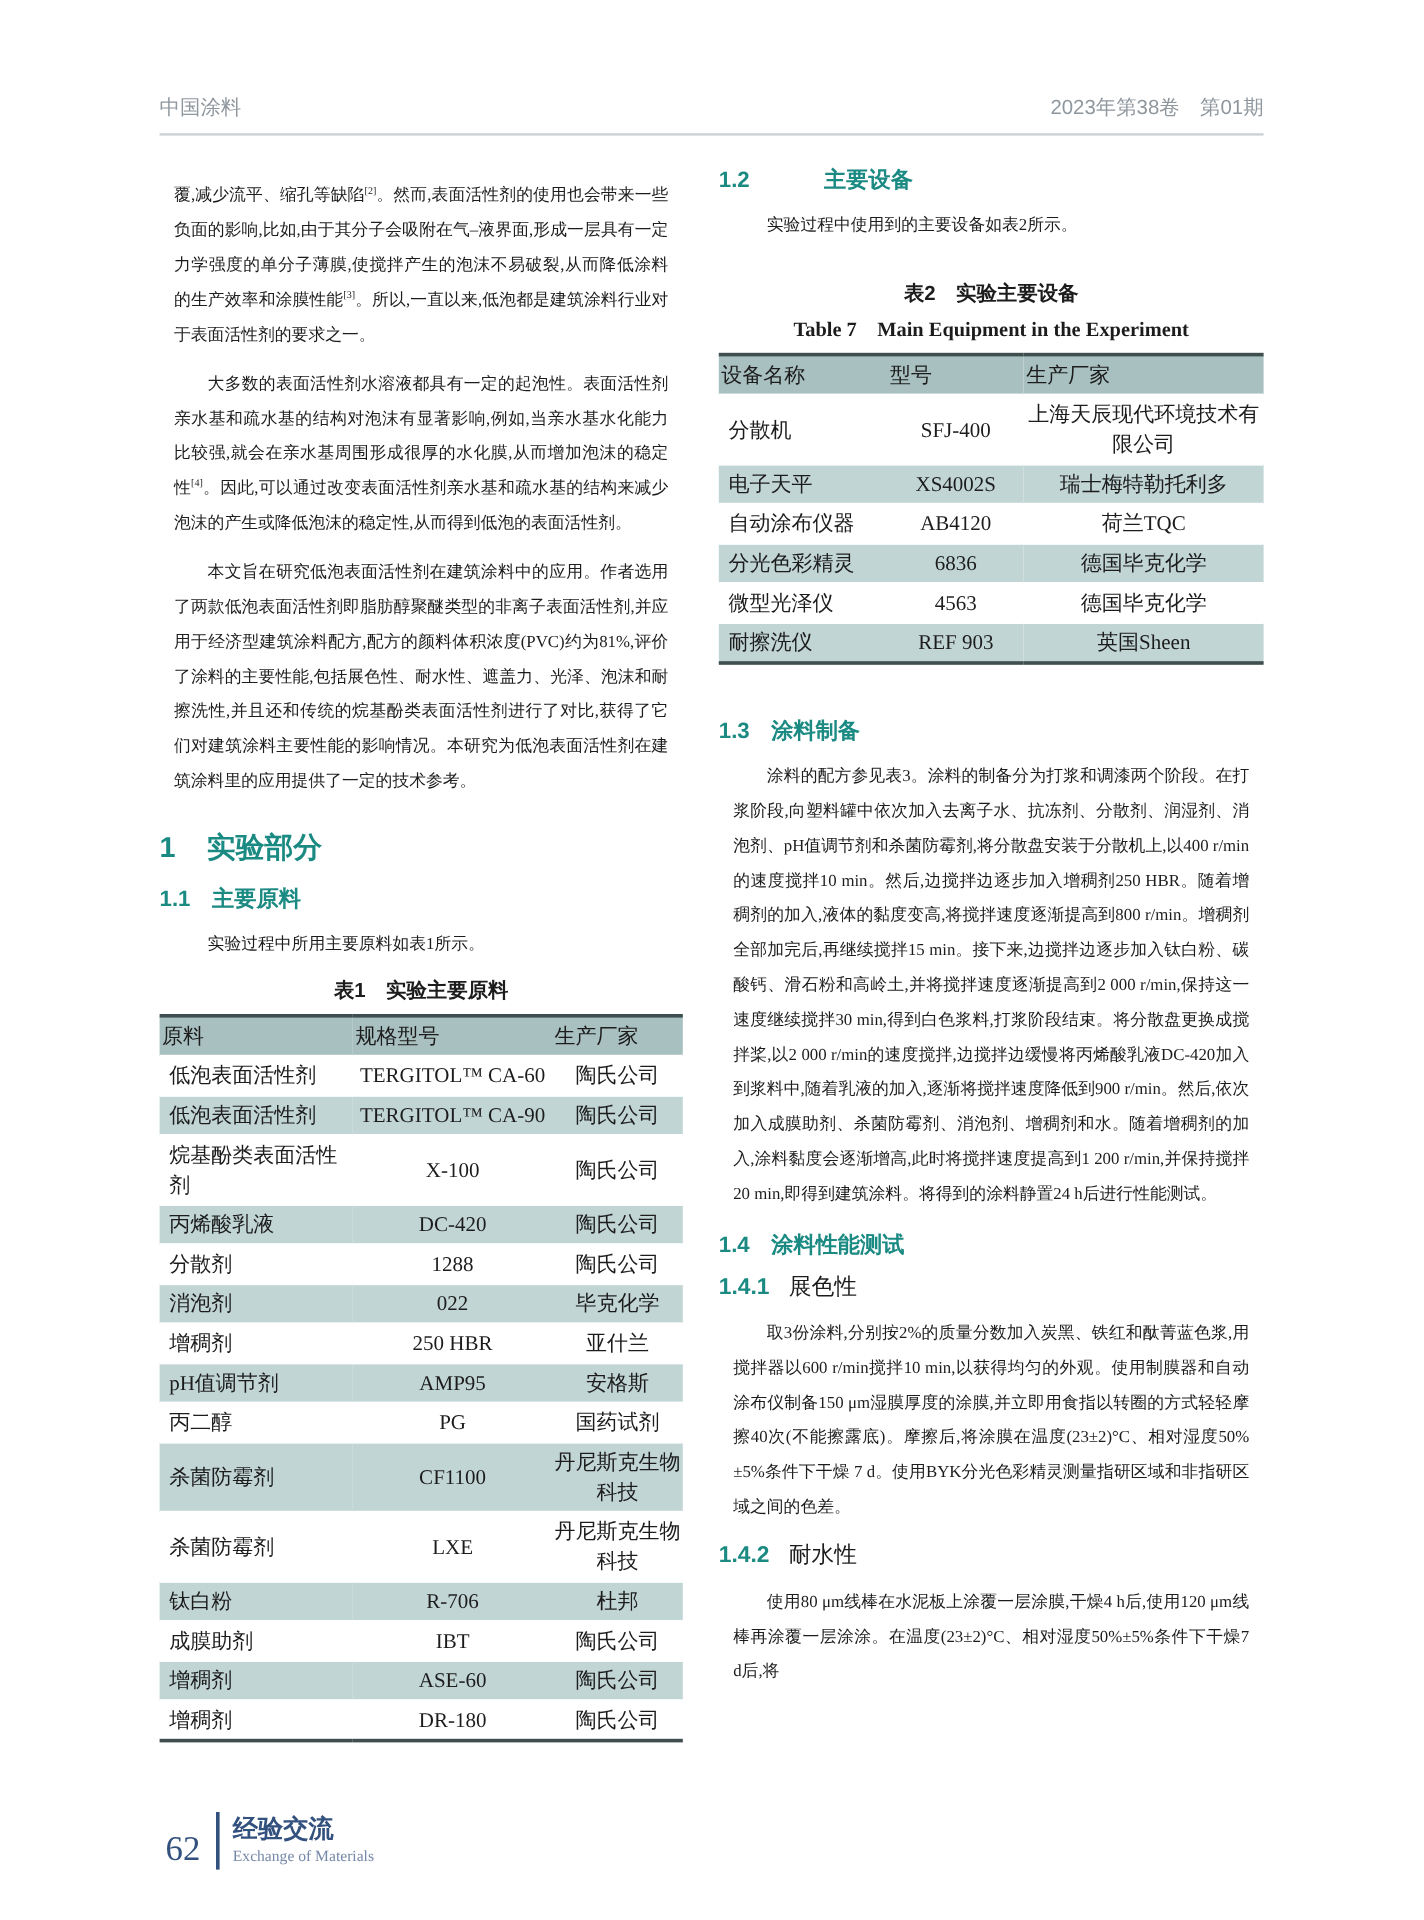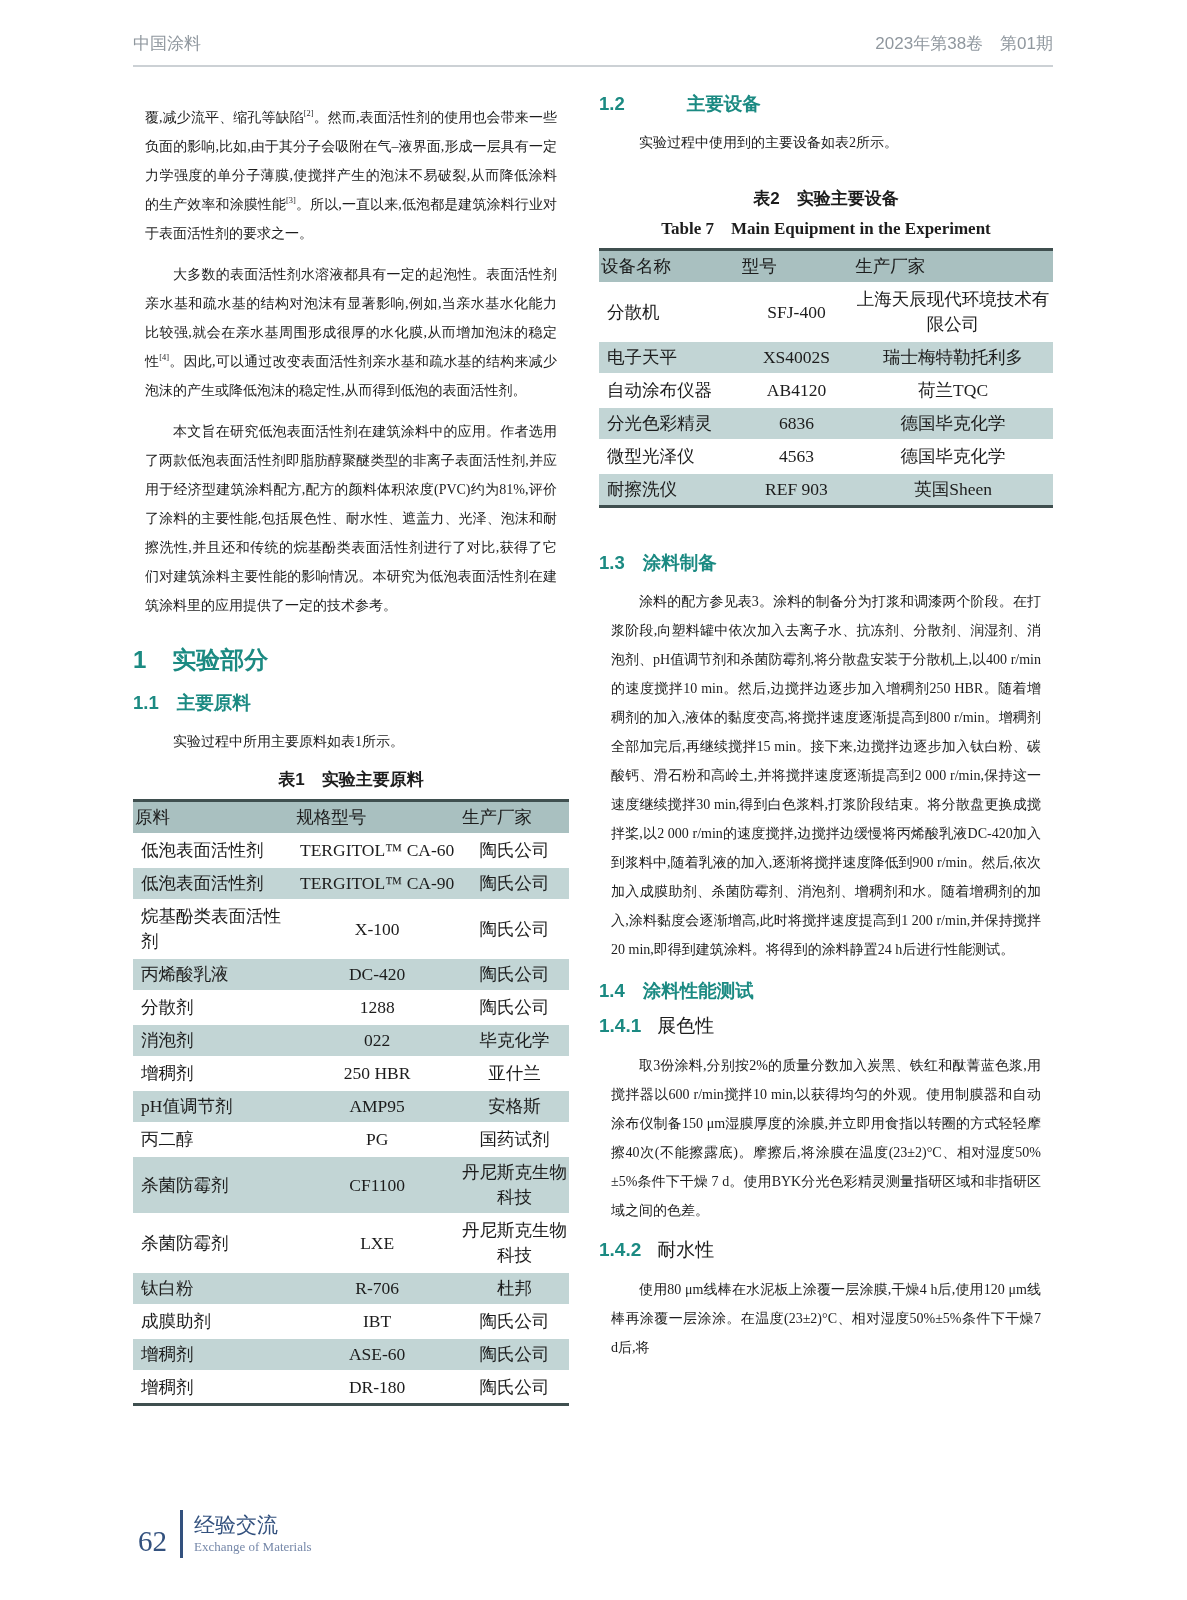--- a/index.html
+++ b/index.html
@@ -11,21 +11,21 @@
     --blue-light:#7688a9;
     --hdr-gray:#8f979e;
   }
   html,body{margin:0;padding:0;background:#ffffff;}
   .page{
     position:relative;
     width:1187px;height:1600px;
     background:#ffffff;
     overflow:hidden;
     box-sizing:border-box;
-    padding:32px 134px 0 133px;
+    padding:78px 134px 0 133px;
     font-family:"Liberation Serif","DejaVu Serif",serif;
     color:#1c1c1c;
   }
   
   .page-header{
     display:flex;justify-content:space-between;align-items:flex-end;
     font-family:"Liberation Sans","DejaVu Sans",sans-serif;
     font-size:17px;color:var(--hdr-gray);
     border-bottom:2px solid #ccd1d5;
     padding-bottom:10px;
@@ -108,21 +108,21 @@
   }
   .page-num{
     font-family:"Liberation Serif","DejaVu Serif",serif;
     font-size:29px;color:var(--blue);
     margin-right:13px;align-self:flex-end;
   }
   .footer-bar{width:3px;height:48px;background:var(--blue);margin-right:11px;}
   .footer-labels{display:flex;flex-direction:column;justify-content:center;}
   .footer-zh{
     font-family:"Liberation Sans","DejaVu Sans",sans-serif;
-    font-weight:normal;font-size:21px;color:var(--blue);line-height:26px;
+    font-weight:bold;font-size:21px;color:var(--blue);line-height:26px;
   }
   .footer-en{
     font-family:"Liberation Serif","DejaVu Serif",serif;
     font-size:13px;color:var(--blue-light);line-height:18px;
   }
 </style>
 </head>
 <body>
 
 <div class="page">

